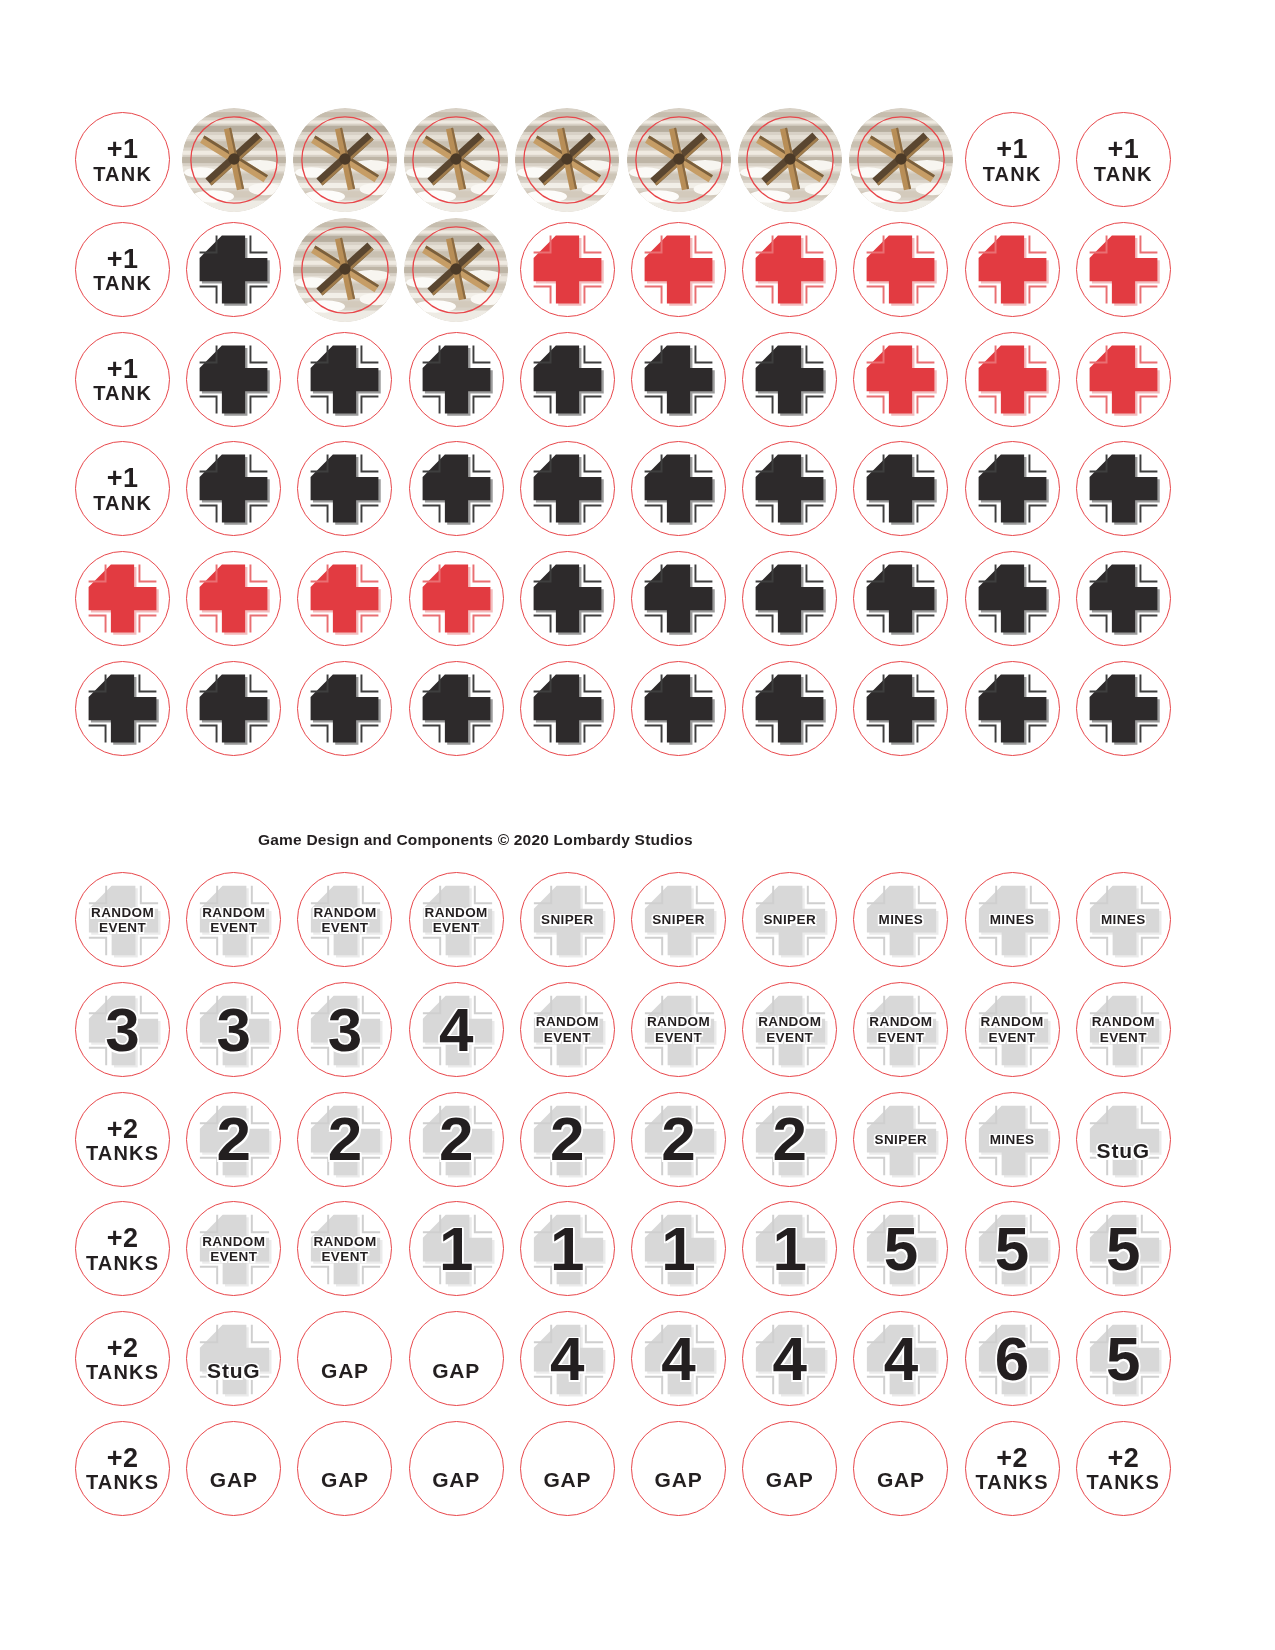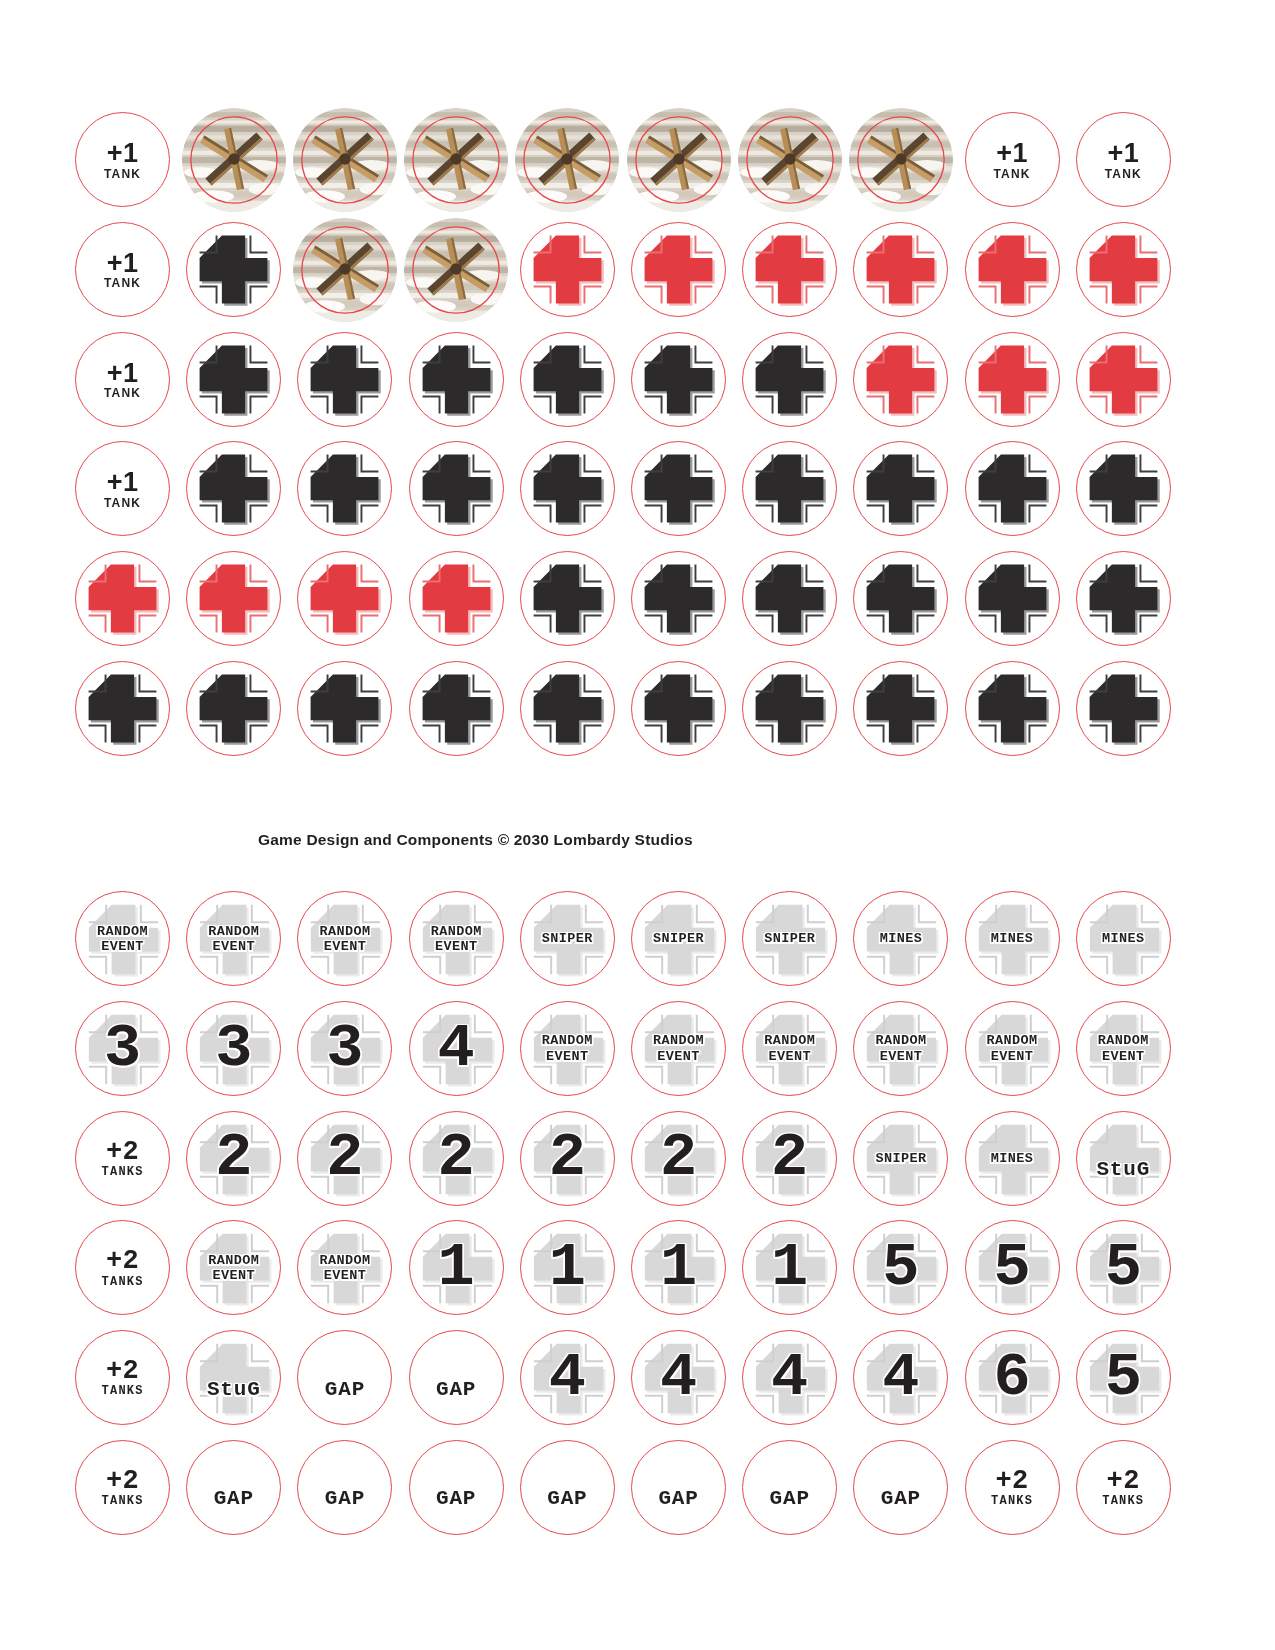--- a/index.html
+++ b/index.html
@@ -1,33 +1,33 @@
 <!DOCTYPE html>
 <html><head>
 <meta charset="utf-8">
 <style>
   html,body{margin:0;padding:0;background:#ffffff;}
   #page{position:relative;width:1275px;height:1650px;background:#ffffff;overflow:hidden;
         font-family:"Liberation Sans", sans-serif;}
   .sheet{position:absolute;left:67px;display:grid;grid-template-columns:repeat(10,111.2px);
          grid-auto-rows:109.7px;}
   #top-sheet{top:105px;}
-  #bottom-sheet{top:884px;font-family:Liberation Mono, monospace;}
+  #bottom-sheet{top:865px;}
   .cell{display:flex;align-items:center;justify-content:center;}
   .token{position:relative;width:95px;height:95px;border-radius:50%;box-sizing:border-box;
          display:flex;align-items:center;justify-content:center;}
   .ringed{border:1.4px solid var(--ring);}
   .token svg{display:block;}
   .token .crossbg{position:absolute;left:0;top:0;z-index:1;}
   .hedge{width:104px;height:104px;border-radius:50%;overflow:hidden;}
   .lab{position:absolute;inset:0;z-index:2;display:flex;flex-direction:column;
        align-items:center;justify-content:center;font-weight:bold;color:#231f20;
        line-height:1.05;text-align:center;}
   .st-bonus .l0{font-size:27px;letter-spacing:.5px;}
-  .st-bonus .l1{font-size:12px;letter-spacing:1.2px;}
+  .st-bonus .l1{font-size:20px;letter-spacing:1.2px;}
   .st-small .ln{font-size:13.5px;letter-spacing:.4px;line-height:1.13;}
   .st-medium .ln{font-size:21px;letter-spacing:.8px;margin-top:24px;}
   .st-number .ln{font-size:62px;line-height:1;}
   .halo .ln{text-shadow:-1.5px -1.5px 0 #fff,1.5px -1.5px 0 #fff,-1.5px 1.5px 0 #fff,
             1.5px 1.5px 0 #fff,-1.5px 0 0 #fff,1.5px 0 0 #fff,0 -1.5px 0 #fff,0 1.5px 0 #fff;}
   #credit{position:absolute;left:258px;top:831px;font-size:15.5px;font-weight:bold;
           color:#231f20;letter-spacing:.2px;}
 </style>
 </head>
 <body>
@@ -895,21 +895,21 @@
       <div class="cell">
         <div class="token ringed">
           <svg class="" width="95" height="95" viewBox="0 0 96 96">
     <path d="M36 13H60V36H83V60H60V83H36V60H13V36Z" fill="#9b9b9b" transform="translate(2.4,2.4)"></path>
     <path d="M36 13H60V36H83V60H60V83H36V60H13V36Z" fill="#2d2a2b"></path>
     <path d="M13 30.5H30.5V13 M65.5 13V30.5H83 M13 65.5H30.5V83 M65.5 83V65.5H83" stroke="#3e3e3e" stroke-width="2" fill="none"></path>
   </svg>
         </div>
       </div>
     </div>
-  <div id="credit">Game Design and Components © 2030 Lombardy Studios</div>
+  <div id="credit">Game Design and Components © 2020 Lombardy Studios</div>
   <div id="bottom-sheet" class="sheet">
       <div class="cell">
         <div class="token ringed">
           <svg class="crossbg" width="95" height="95" viewBox="0 0 96 96">
     <path d="M36 13H60V36H83V60H60V83H36V60H13V36Z" fill="#ebebeb" transform="translate(2.4,2.4)"></path>
     <path d="M36 13H60V36H83V60H60V83H36V60H13V36Z" fill="#d8d8d8"></path>
     <path d="M13 30.5H30.5V13 M65.5 13V30.5H83 M13 65.5H30.5V83 M65.5 83V65.5H83" stroke="#cfcfcf" stroke-width="2" fill="none"></path>
   </svg>
           <div class="lab st-small halo">
             <div class="ln l0">RANDOM</div>

